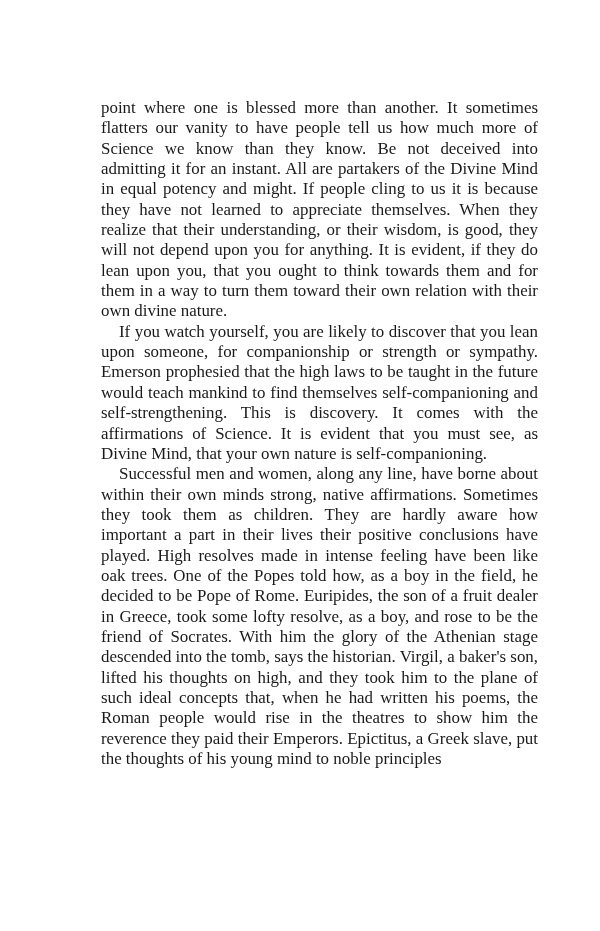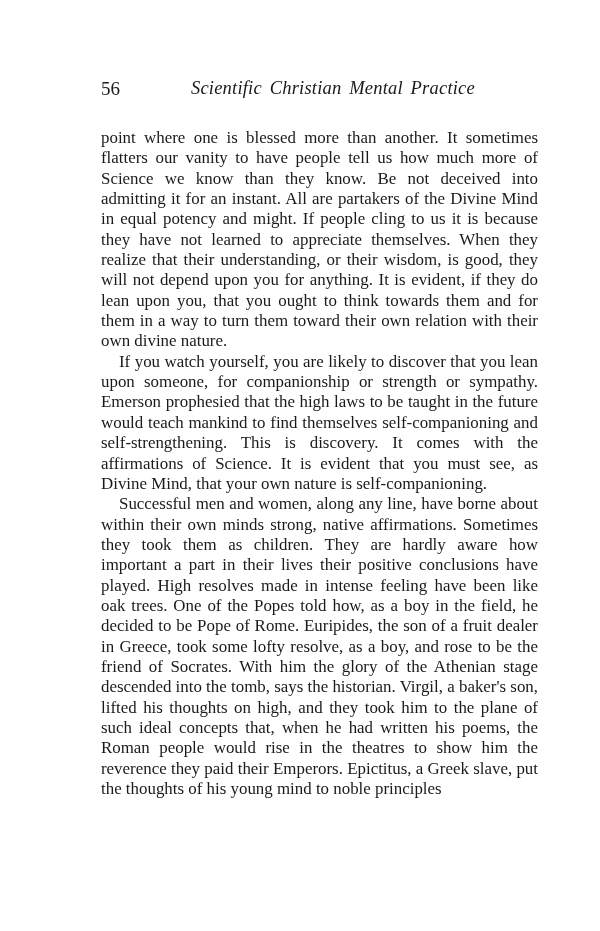--- a/index.html
+++ b/index.html
@@ -9,22 +9,18 @@
   .page-number { position: absolute; left: 0; top: 2px; font-size: 19px; }
   .running-title { position: absolute; left: 90px; top: 2px; font-size: 18.5px; font-style: italic; word-spacing: 3px; letter-spacing: 0.2px; }
   .body-text { margin-top: 22px; font-family: Liberation Serif, serif; font-size: 16.9px; line-height: 20.35px; text-align: justify; hyphens: none; }
   .body-text p { margin: 0; text-indent: 18px; }
   .body-text p.first { text-indent: 0; }
 </style>
 </head>
 <body>
 
 <div class="page">
-  <div class="running-head">
-    <span class="page-number">56</span>
-    <span class="running-title">Scientific Christian Mental Practice</span>
-  </div>
   <div class="body-text">
     <p class="first">point where one is blessed more than another. It sometimes flatters our vanity to have people tell us how much more of Science we know than they know. Be not deceived into admitting it for an instant. All are partakers of the Divine Mind in equal potency and might. If people cling to us it is because they have not learned to appreciate themselves. When they realize that their understanding, or their wisdom, is good, they will not depend upon you for anything. It is evident, if they do lean upon you, that you ought to think towards them and for them in a way to turn them toward their own relation with their own divine nature.</p>
     <p>If you watch yourself, you are likely to discover that you lean upon someone, for companionship or strength or sympathy. Emerson prophesied that the high laws to be taught in the future would teach mankind to find themselves self-companioning and self-strengthening. This is discovery. It comes with the affirmations of Science. It is evident that you must see, as Divine Mind, that your own nature is self-companioning.</p>
     <p>Successful men and women, along any line, have borne about within their own minds strong, native affirmations. Sometimes they took them as children. They are hardly aware how important a part in their lives their positive conclusions have played. High resolves made in intense feeling have been like oak trees. One of the Popes told how, as a boy in the field, he decided to be Pope of Rome. Euripides, the son of a fruit dealer in Greece, took some lofty resolve, as a boy, and rose to be the friend of Socrates. With him the glory of the Athenian stage descended into the tomb, says the historian. Virgil, a baker's son, lifted his thoughts on high, and they took him to the plane of such ideal concepts that, when he had written his poems, the Roman people would rise in the theatres to show him the reverence they paid their Emperors. Epictitus, a Greek slave, put the thoughts of his young mind to noble principles</p>
   </div>
 </div>
 
 </body></html>

